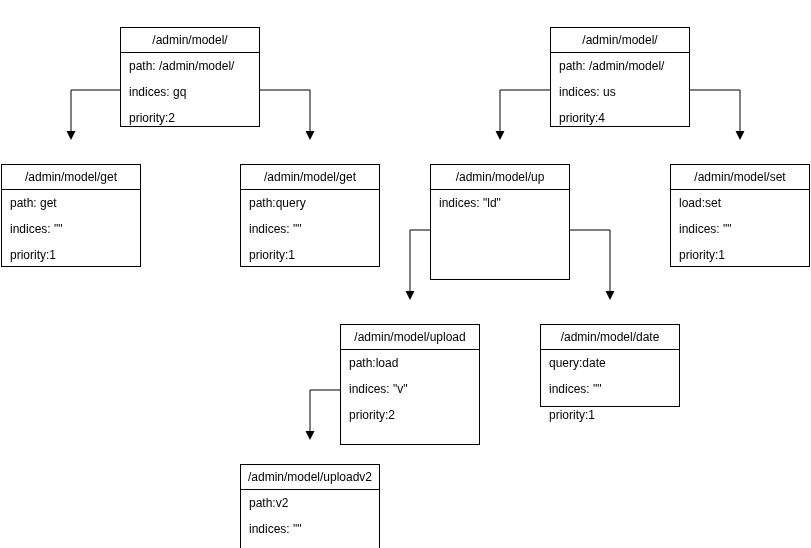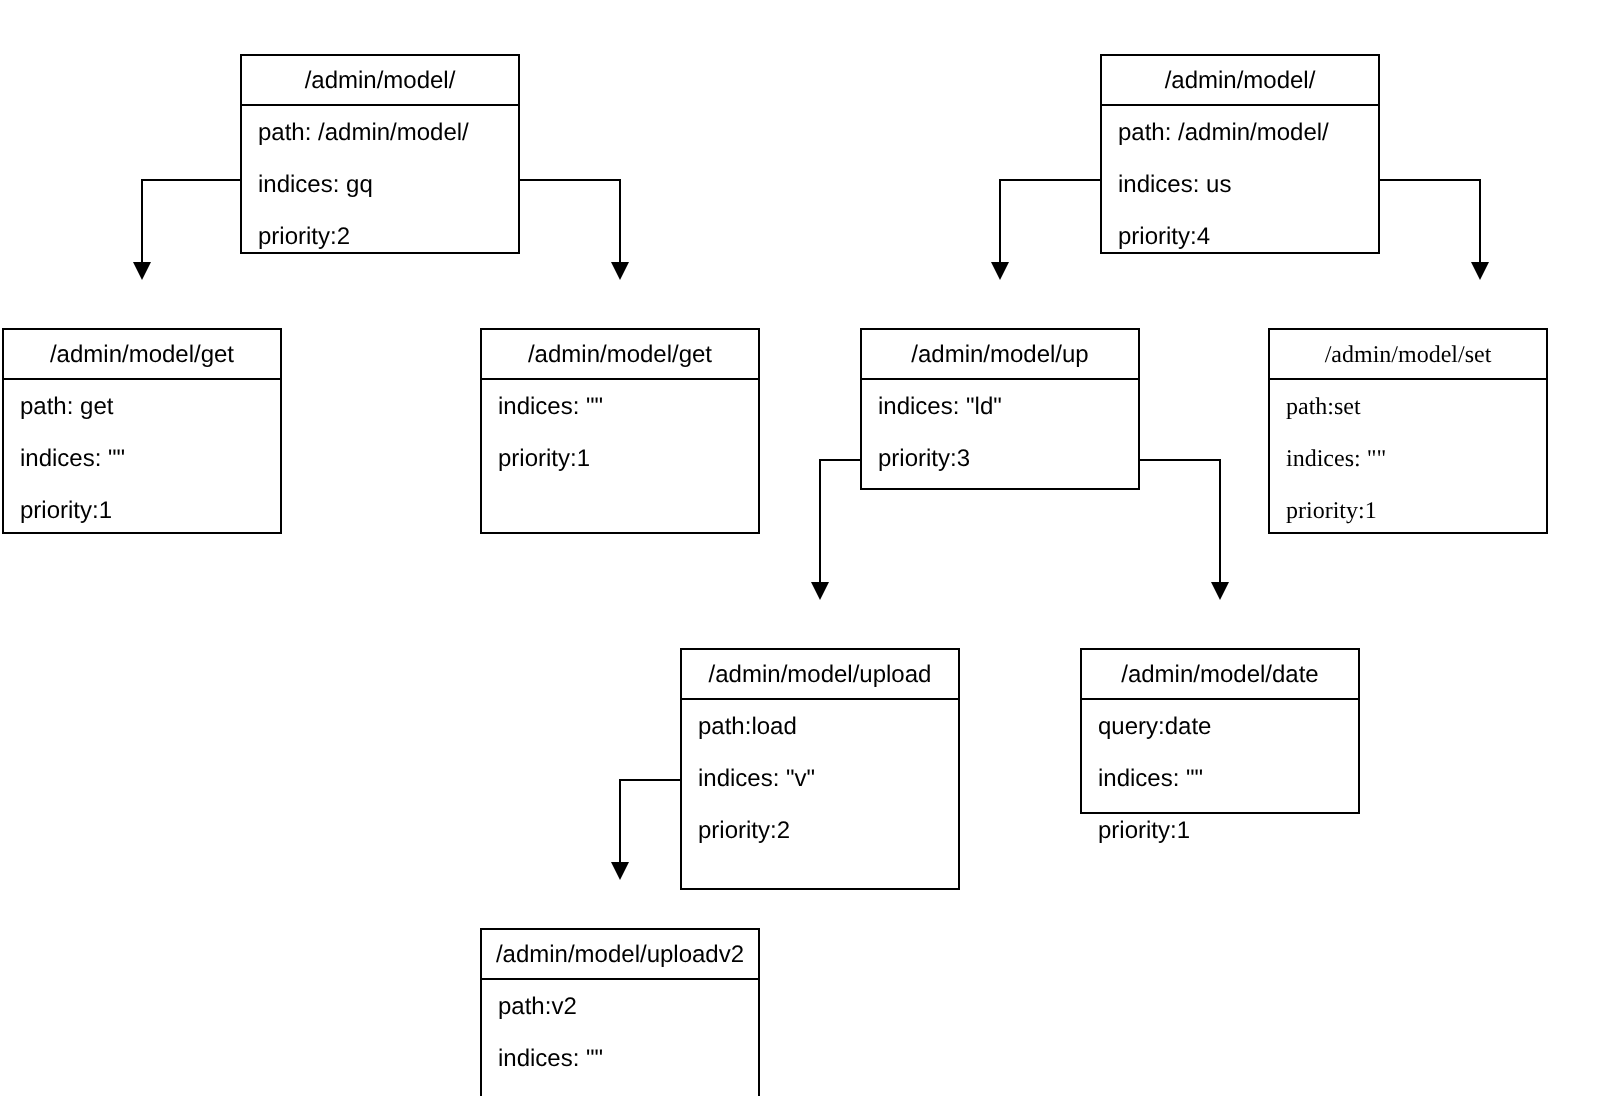--- a/index.html
+++ b/index.html
@@ -83,35 +83,35 @@
     <div class="node-title">/admin/model/get</div>
     <div class="node-body">
       <div class="node-row">path: get</div>
       <div class="node-row">indices: ""</div>
       <div class="node-row">priority:1</div>
     </div>
   </div>
       <div class="node" style="left: 240px; top: 140px; width: 140px; height: 103px;">
     <div class="node-title">/admin/model/get</div>
     <div class="node-body">
+      <div class="node-row">path:query</div>
       <div class="node-row">indices: ""</div>
       <div class="node-row">priority:1</div>
     </div>
   </div>
-      <div class="node" style="left: 430px; top: 140px; width: 140px; height: 81px;">
+      <div class="node" style="left: 430px; top: 140px; width: 140px; height: 116px;">
     <div class="node-title">/admin/model/up</div>
     <div class="node-body">
       <div class="node-row">indices: "ld"</div>
-      <div class="node-row">priority:3</div>
     </div>
   </div>
-      <div class="node" style="left: 634px; top: 140px; width: 140px; height: 103px; font-family: Liberation Serif, serif;">
+      <div class="node" style="left: 670px; top: 140px; width: 140px; height: 103px;">
     <div class="node-title">/admin/model/set</div>
     <div class="node-body">
-      <div class="node-row">path:set</div>
+      <div class="node-row">load:set</div>
       <div class="node-row">indices: ""</div>
       <div class="node-row">priority:1</div>
     </div>
   </div>
       <div class="node" style="left: 340px; top: 300px; width: 140px; height: 121px;">
     <div class="node-title">/admin/model/upload</div>
     <div class="node-body">
       <div class="node-row">path:load</div>
       <div class="node-row">indices: "v"</div>
       <div class="node-row">priority:2</div>

